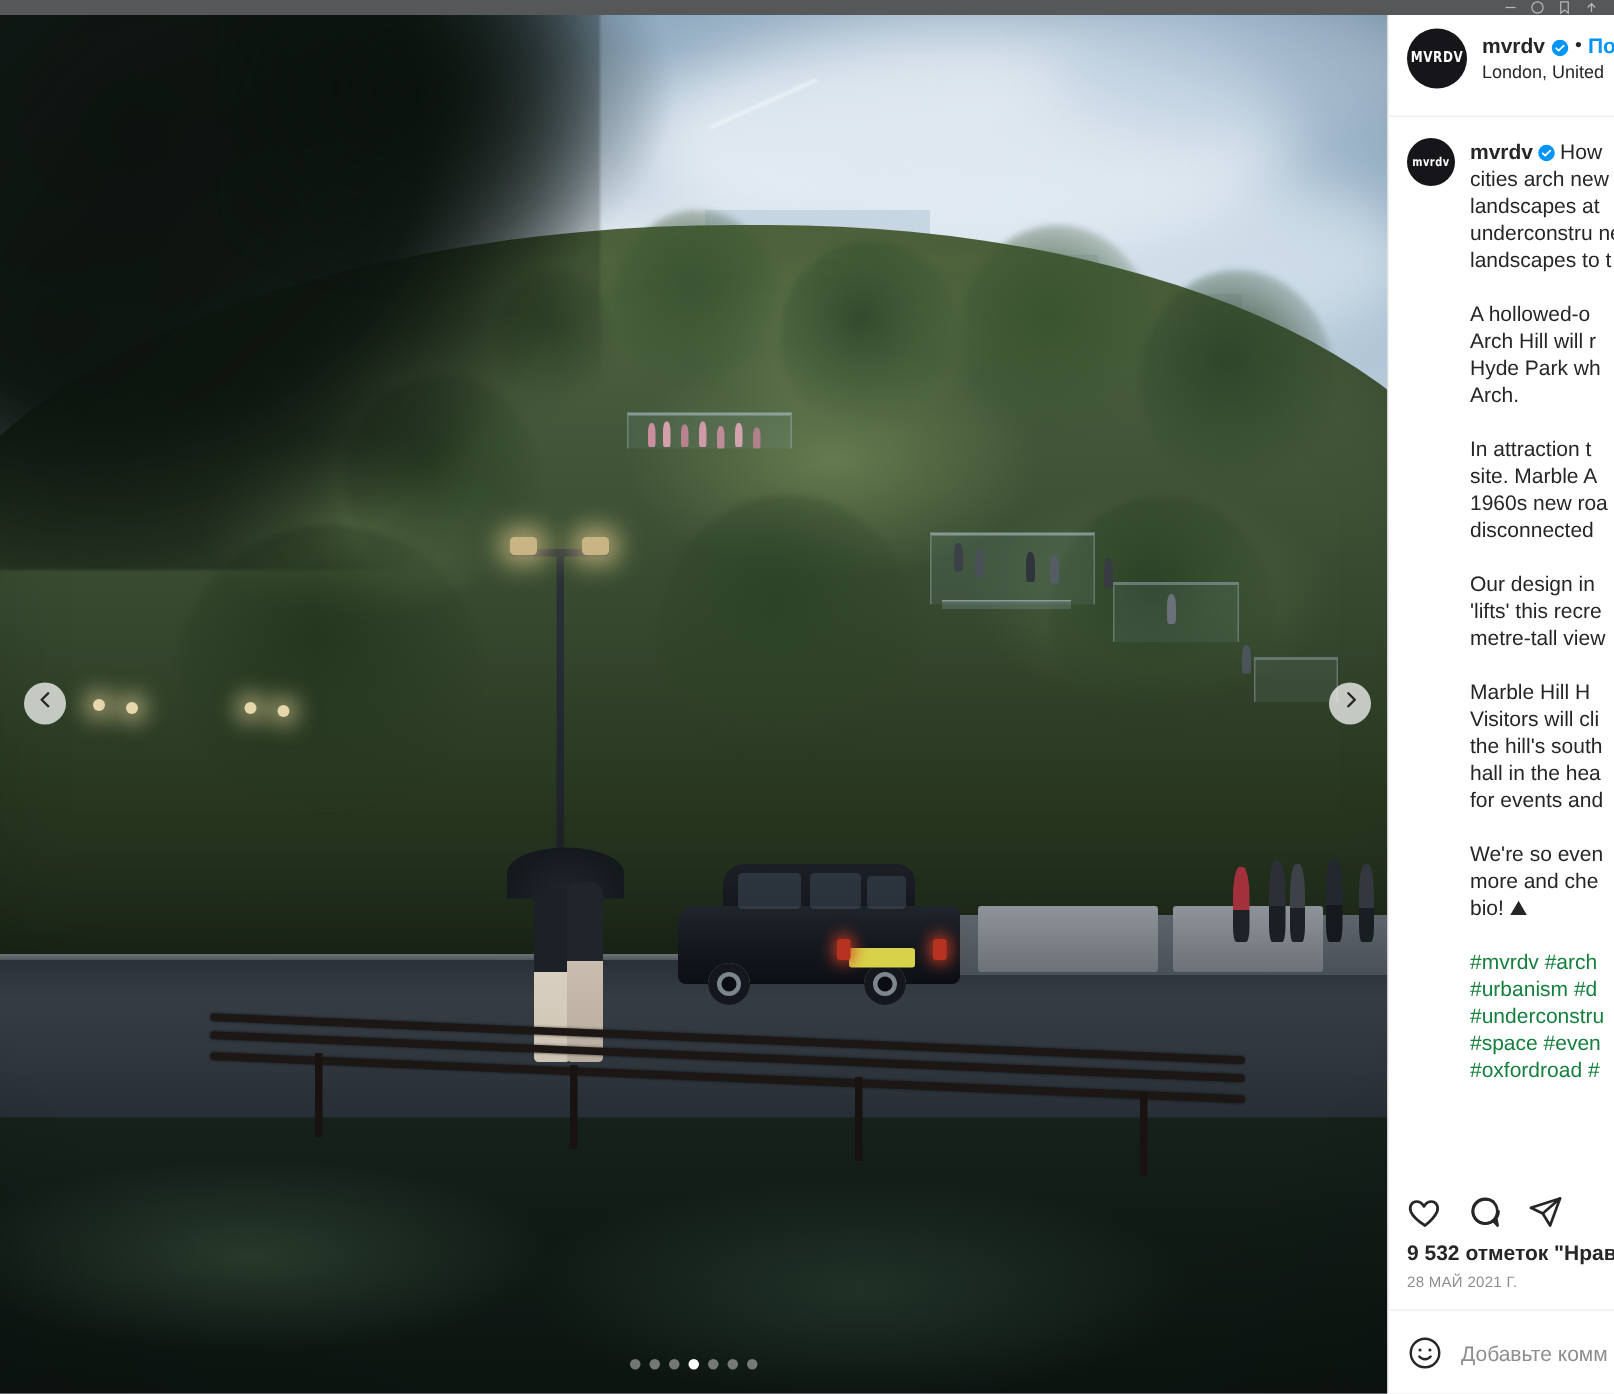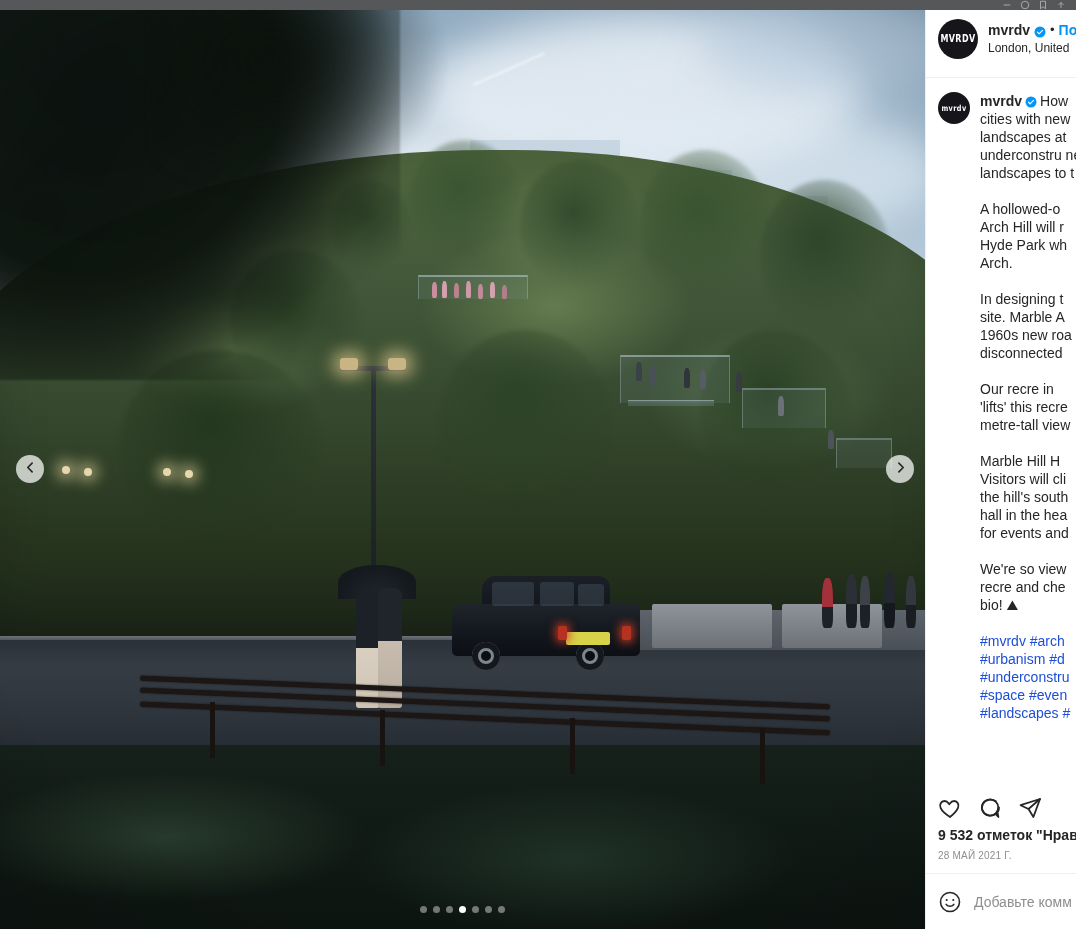--- a/index.html
+++ b/index.html
@@ -279,21 +279,21 @@
     padding:14px 0 6px 12px;
     overflow:hidden;
     font-size:14px; line-height:18px; color:#262626;
   }
   .cap-row{ display:flex; gap:10px; }
   .cap-body{ min-width:0; }
   .cap-para{ white-space:nowrap; }
   .cap-para.blank{ height:18px; }
   .cap-first .uname{ margin-right:3px; }
   .cap-first .verified{ display:inline-block; vertical-align:-2px; margin-right:3px; }
-  .hashtags{ color:#1d4ed8; }
+  .hashtags{ color:#15803d; }
   .hashtags div{ white-space:nowrap; }
 
   #action-bar{
     flex:0 0 auto;
     padding:6px 0 4px 12px;
     display:flex; gap:16px; align-items:center;
   }
   #action-bar .act{ cursor:pointer; }
   #action-bar svg{ width:24px; height:24px; display:block; }
 
@@ -516,55 +516,55 @@
     <div id="caption-scroll">
       <div class="cap-row">
         <div class="avatar" style="width:32px;height:32px;flex:0 0 32px;">
           <span class="mark" style="font-size:6.5px;">mvrdv</span>
         </div>
         <div class="cap-body" id="caption-body">
             <div class="cap-para cap-first"><span class="uname">mvrdv</span><span class="verified"><svg viewBox="0 0 24 24" width="12" height="12">
                   <circle cx="12" cy="12" r="11" fill="#0095f6"></circle>
                   <path d="M7 12.4l3.2 3.2L17 8.8" fill="none" stroke="#fff" stroke-width="2.4" stroke-linecap="round" stroke-linejoin="round"></path>
                 </svg></span>How</div>
-            <div class="cap-para">cities with new</div>
+            <div class="cap-para">cities arch new</div>
             <div class="cap-para">landscapes at</div>
             <div class="cap-para">underconstru ne</div>
             <div class="cap-para">landscapes to t</div>
             <div class="cap-para blank"></div>
             <div class="cap-para">A hollowed-o</div>
             <div class="cap-para">Arch Hill will r</div>
             <div class="cap-para">Hyde Park wh</div>
             <div class="cap-para">Arch.</div>
             <div class="cap-para blank"></div>
-            <div class="cap-para">In designing t</div>
+            <div class="cap-para">In attraction t</div>
             <div class="cap-para">site. Marble A</div>
             <div class="cap-para">1960s new roa</div>
             <div class="cap-para">disconnected</div>
             <div class="cap-para blank"></div>
-            <div class="cap-para">Our recre in</div>
+            <div class="cap-para">Our design in</div>
             <div class="cap-para">'lifts' this recre</div>
             <div class="cap-para">metre-tall view</div>
             <div class="cap-para blank"></div>
             <div class="cap-para">Marble Hill H</div>
             <div class="cap-para">Visitors will cli</div>
             <div class="cap-para">the hill's south</div>
             <div class="cap-para">hall in the hea</div>
             <div class="cap-para">for events and</div>
             <div class="cap-para blank"></div>
-            <div class="cap-para">We're so view</div>
-            <div class="cap-para">recre and che</div>
+            <div class="cap-para">We're so even</div>
+            <div class="cap-para">more and che</div>
             <div class="cap-para">bio! ⛰</div>
             <div class="cap-para blank"></div>
             <div class="hashtags">
               <div>#mvrdv #arch</div>
               <div>#urbanism #d</div>
               <div>#underconstru</div>
               <div>#space #even</div>
-              <div>#landscapes #</div>
+              <div>#oxfordroad #</div>
             </div>
           </div>
       </div>
     </div>
 
     <div id="action-bar">
       <span class="act">
         <span>
           <svg viewBox="0 0 24 24" fill="none" stroke="#262626" stroke-width="1.8" stroke-linecap="round" stroke-linejoin="round">
               <path d="M12 21s-7.5-4.8-9.4-9.1C1.2 8.6 3 5 6.4 5c2 0 3.4 1.1 4.3 2.4l.6.9.6-.9C12.8 6.1 14.2 5 16.2 5c3.4 0 5.2 3.6 3.8 6.9C18.1 16.2 12 21 12 21z"></path>

